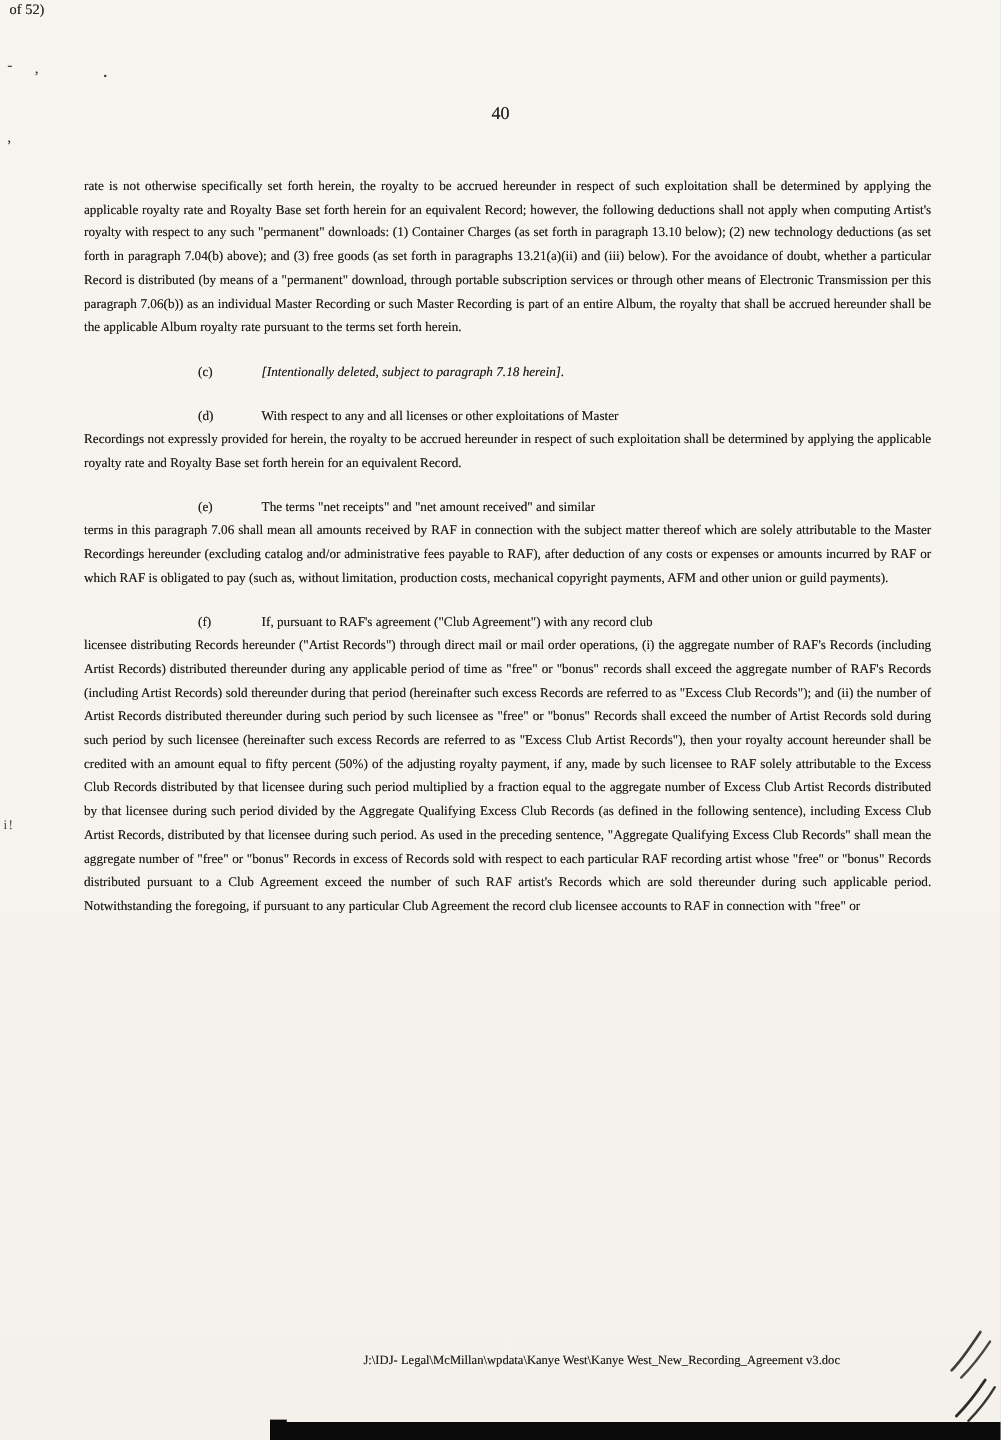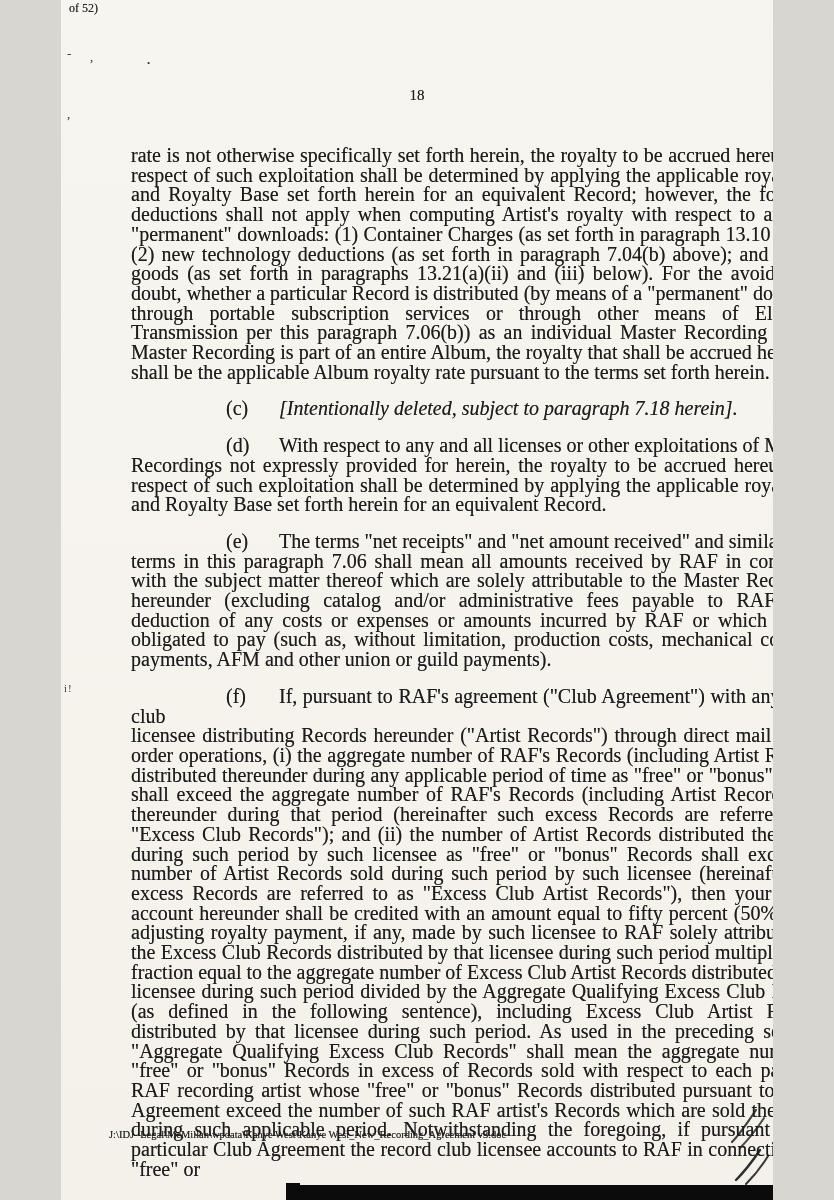--- a/index.html
+++ b/index.html
@@ -1,18 +1,18 @@
 <!DOCTYPE html>
 <html><head>
 <meta charset="utf-8">
 <style>
   html, body { margin: 0; padding: 0; background: #d8d6d0; }
   .page {
     position: relative;
-    width: 712px;
+    width: 834px;
     height: 1200px;
     margin: 0 auto;
     background: linear-gradient(180deg, #f7f5ef 0%, #f5f3ec 60%, #f3f1ea 100%);
     overflow: hidden;
     font-family: "Liberation Serif", "DejaVu Serif", serif;
     color: #1c1c1c;
   }
   .scan-text { text-shadow: 0 0 0.45px rgba(10,10,10,0.55); }
 
   .header-fragment {
@@ -23,34 +23,33 @@
   .page-number {
     position: absolute; top: 87px; left: 0; width: 100%;
     text-align: center; font-size: 15px;
   }
 
   .content {
     position: absolute; top: 146px; left: 70px; width: 706px;
   }
   .para {
     margin: 0 0 17px 0;
-    font-size: 20px;
+    font-size: 11px;
     line-height: 19.7px;
     text-align: justify;
   }
   .para.indented { text-indent: 95px; }
   .plabel { display: inline-block; width: 53px; text-indent: 0; }
   .ptext { white-space: pre-line; }
   .para-c .ptext { font-style: italic; }
 
   .footer-path {
     position: absolute; top: 1129px; left: 0; width: 700px;
-    font-size: 10.5px; color: #242424;
+    text-align: right; font-size: 10.5px; color: #242424;
     font-family: "Liberation Serif", "DejaVu Serif", serif;
-    margin-left: 48px;
   }
 
   .scan-mark { position: absolute; color: #333; font-size: 13px; }
   .mark-1 { left: 6px;  top: 46px; letter-spacing: 2px; }
   .mark-2 { left: 29px; top: 49px; }
   .mark-3 { left: 86px; top: 52px; font-weight: bold; }
   .mark-4 { left: 6px;  top: 106px; }
   .mark-5 { left: 3px;  top: 682px; font-size: 11px; color: #44434f; letter-spacing: 1px; }
 
   .scan-bar {
@@ -72,21 +71,21 @@
 <div class="page">
 
   <div class="header-fragment scan-text">of 52)</div>
 
   <span class="scan-mark mark-1">-</span>
   <span class="scan-mark mark-2">,</span>
   <span class="scan-mark mark-3">.</span>
   <span class="scan-mark mark-4">,</span>
   <span class="scan-mark mark-5">i!</span>
 
-  <div class="page-number scan-text">18</div>
+  <div class="page-number scan-text">40</div>
 
   <div class="content">
 
     <p class="para scan-text">
       <span class="ptext">rate is not otherwise specifically set forth herein, the royalty to be accrued hereunder in respect of such exploitation shall be determined by applying the applicable royalty rate and Royalty Base set forth herein for an equivalent Record; however, the following deductions shall not apply when computing Artist's royalty with respect to any such "permanent" downloads: (1) Container Charges (as set forth in paragraph 13.10 below); (2) new technology deductions (as set forth in paragraph 7.04(b) above); and (3) free goods (as set forth in paragraphs 13.21(a)(ii) and (iii) below). For the avoidance of doubt, whether a particular Record is distributed (by means of a "permanent" download, through portable subscription services or through other means of Electronic Transmission per this paragraph 7.06(b)) as an individual Master Recording or such Master Recording is part of an entire Album, the royalty that shall be accrued hereunder shall be the applicable Album royalty rate pursuant to the terms set forth herein.</span>
     </p>
 
     <p class="para indented para-c scan-text">
       <span class="plabel">(c)</span><span class="ptext">[Intentionally deleted, subject to paragraph 7.18 herein].</span>
     </p>

